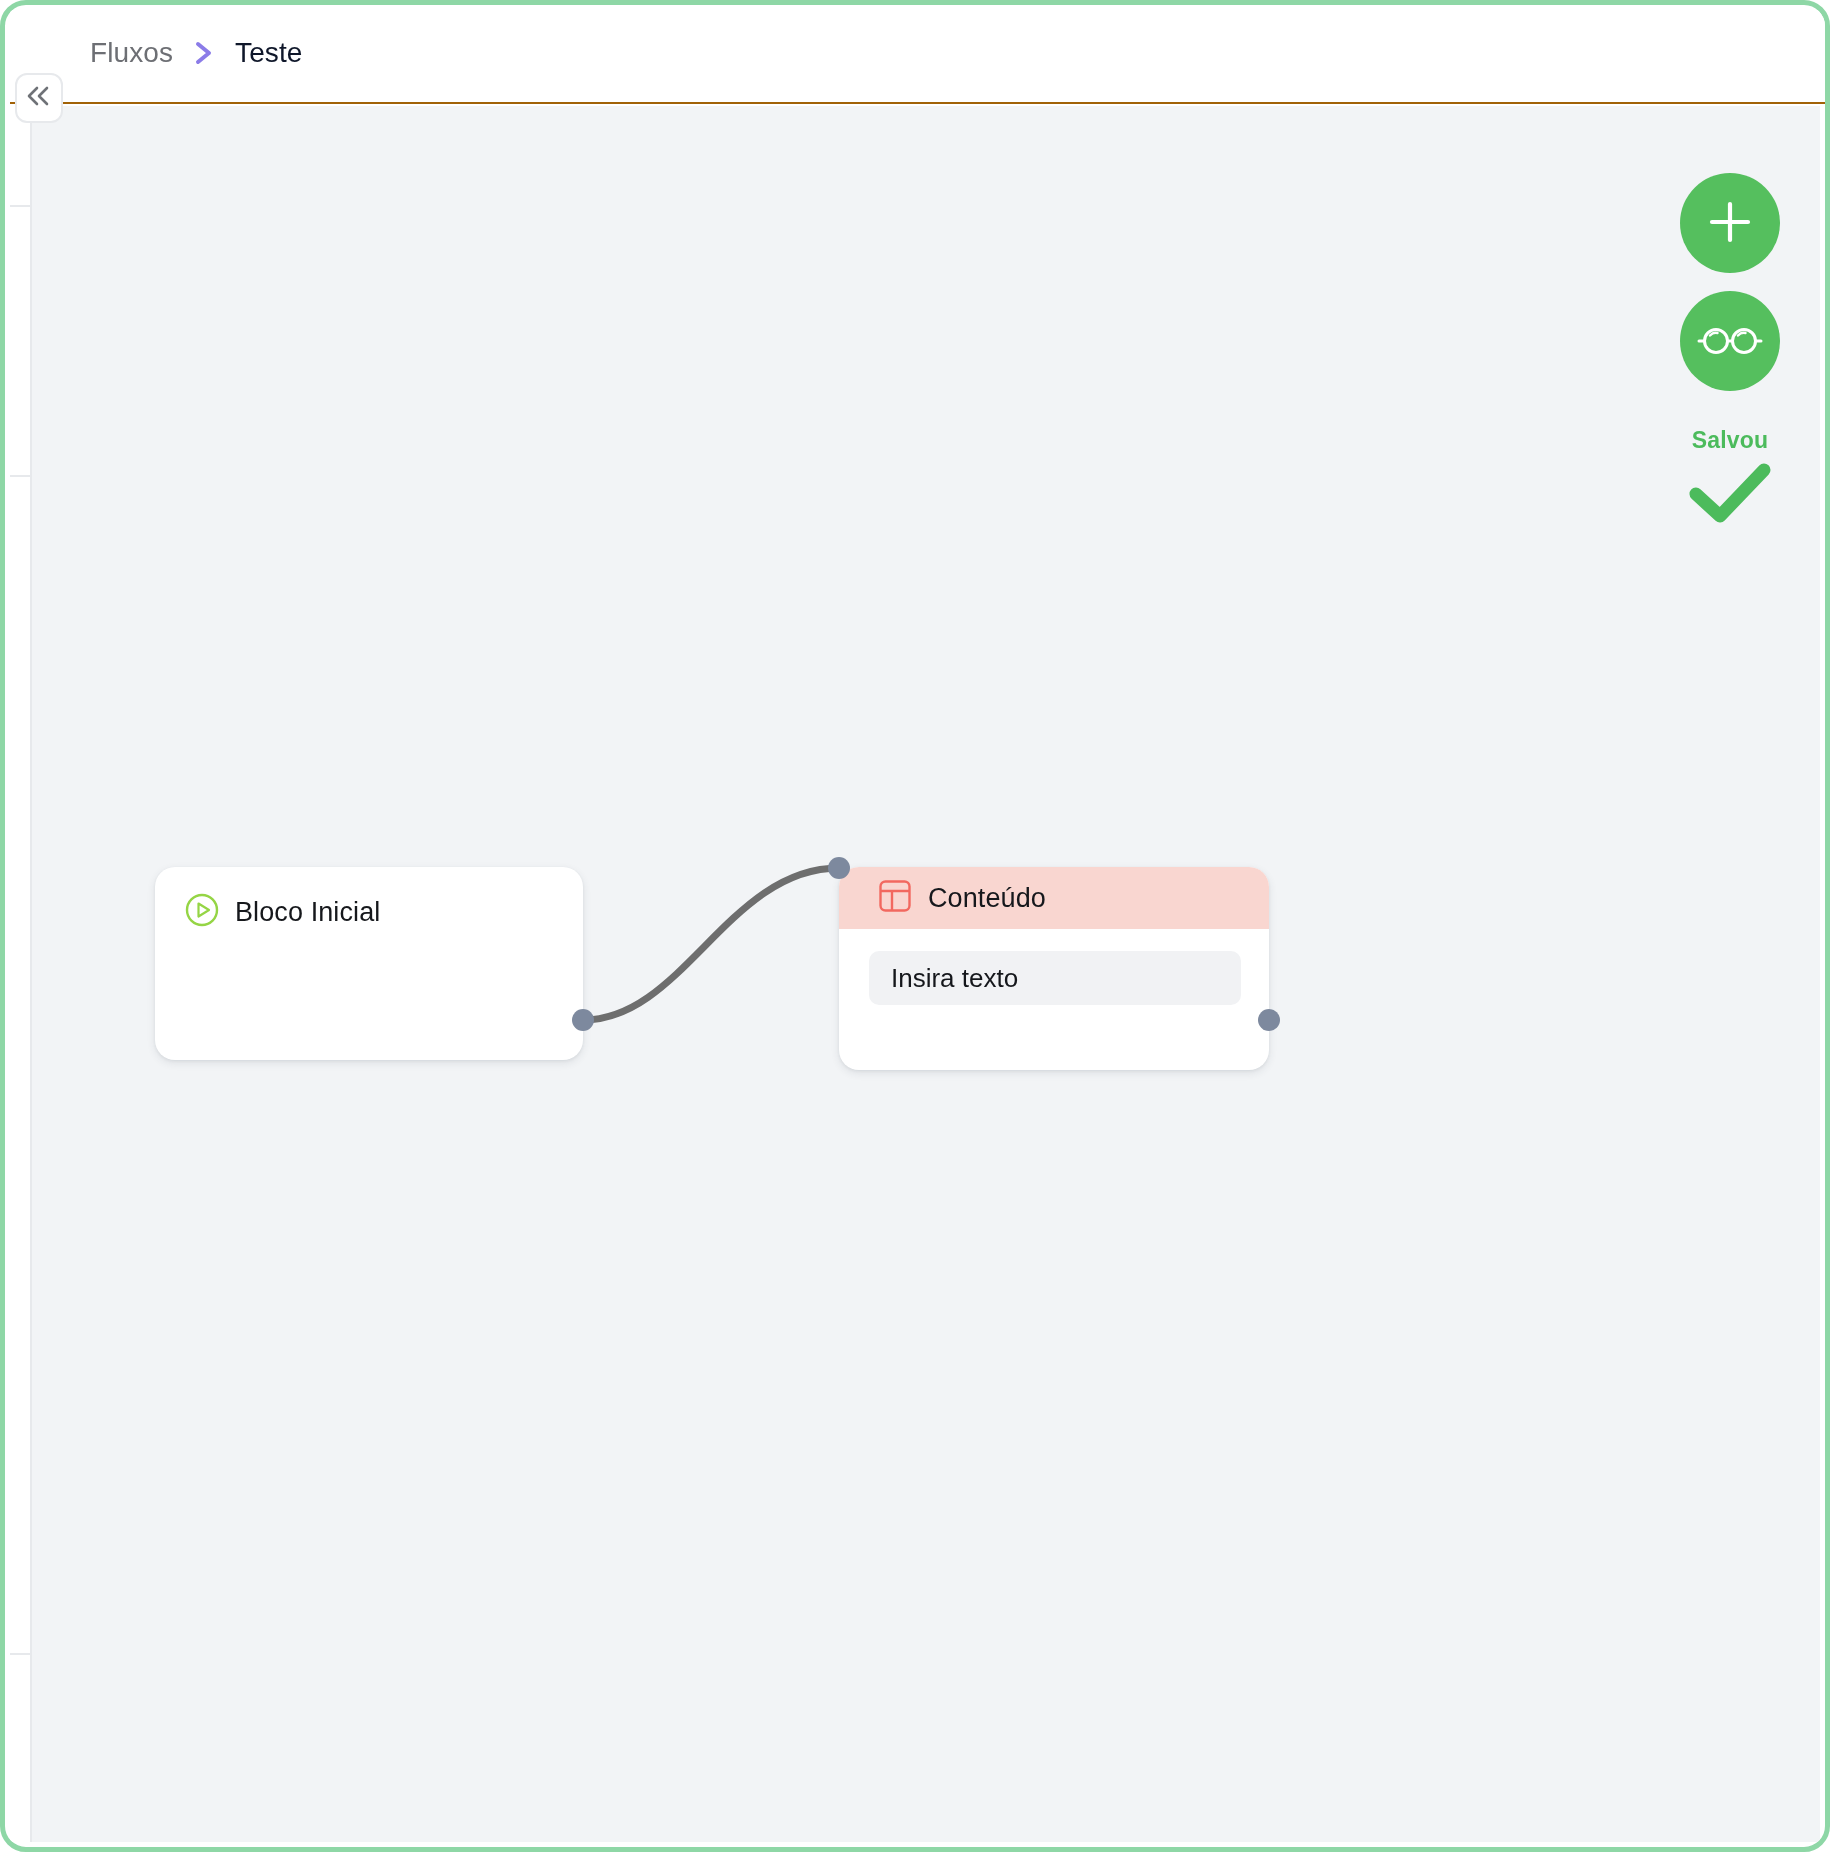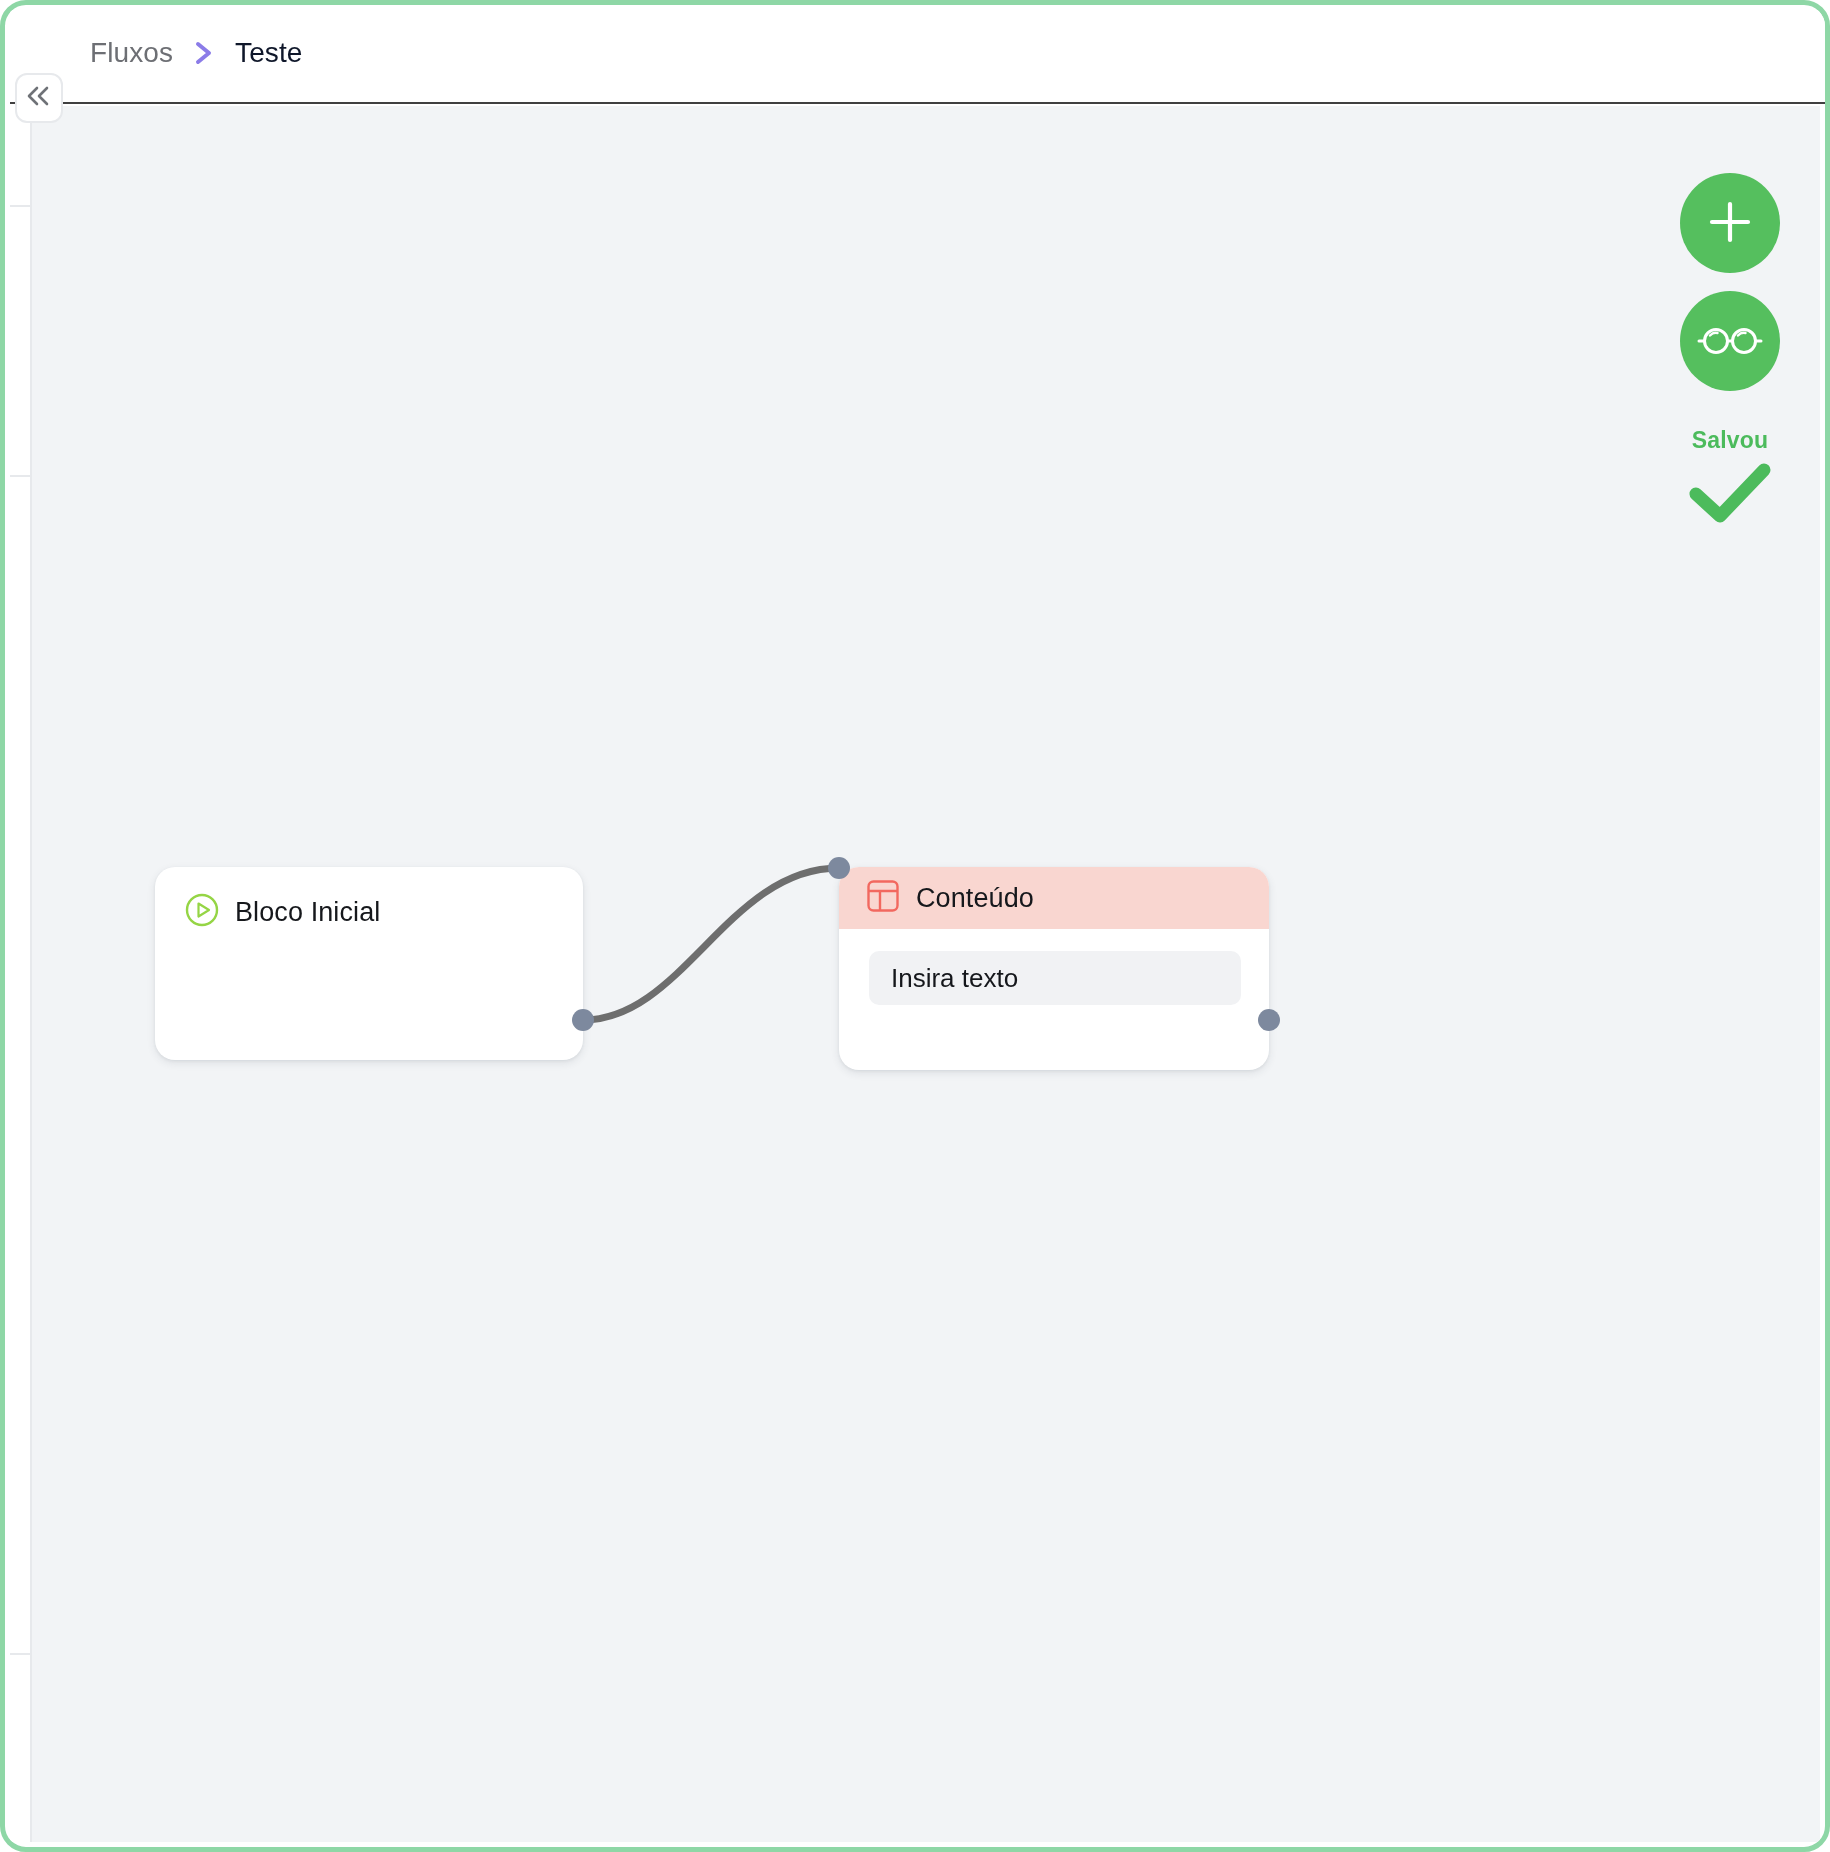--- a/index.html
+++ b/index.html
@@ -27,21 +27,21 @@
     overflow: hidden;
   }
 
   
   #header-bar {
     position: absolute;
     left: 5px; top: 5px;
     width: 1820px;
     height: 94px;
     background: #ffffff;
-    border-bottom: 2px solid #404040;
+    border-bottom: 2px solid #a16207;
     box-sizing: border-box;
   }
   #breadcrumb {
     position: absolute;
     left: 80px;
     top: 27px;
     display: flex;
     align-items: center;
     gap: 20px;
     white-space: nowrap;
@@ -193,21 +193,21 @@
     width: 430px;
     height: 203px;
     overflow: hidden;
   }
   #node-content-header {
     height: 62px;
     background: #f9d6d0;
     display: flex;
     align-items: center;
     gap: 16px;
-    padding-left: 27px;
+    padding-left: 39px;
     box-sizing: border-box;
   }
   #node-content-input {
     margin: 22px 28px 0 30px;
     height: 54px;
     background: #f1f2f4;
     border-radius: 10px;
     display: flex;
     align-items: center;
     padding-left: 22px;

